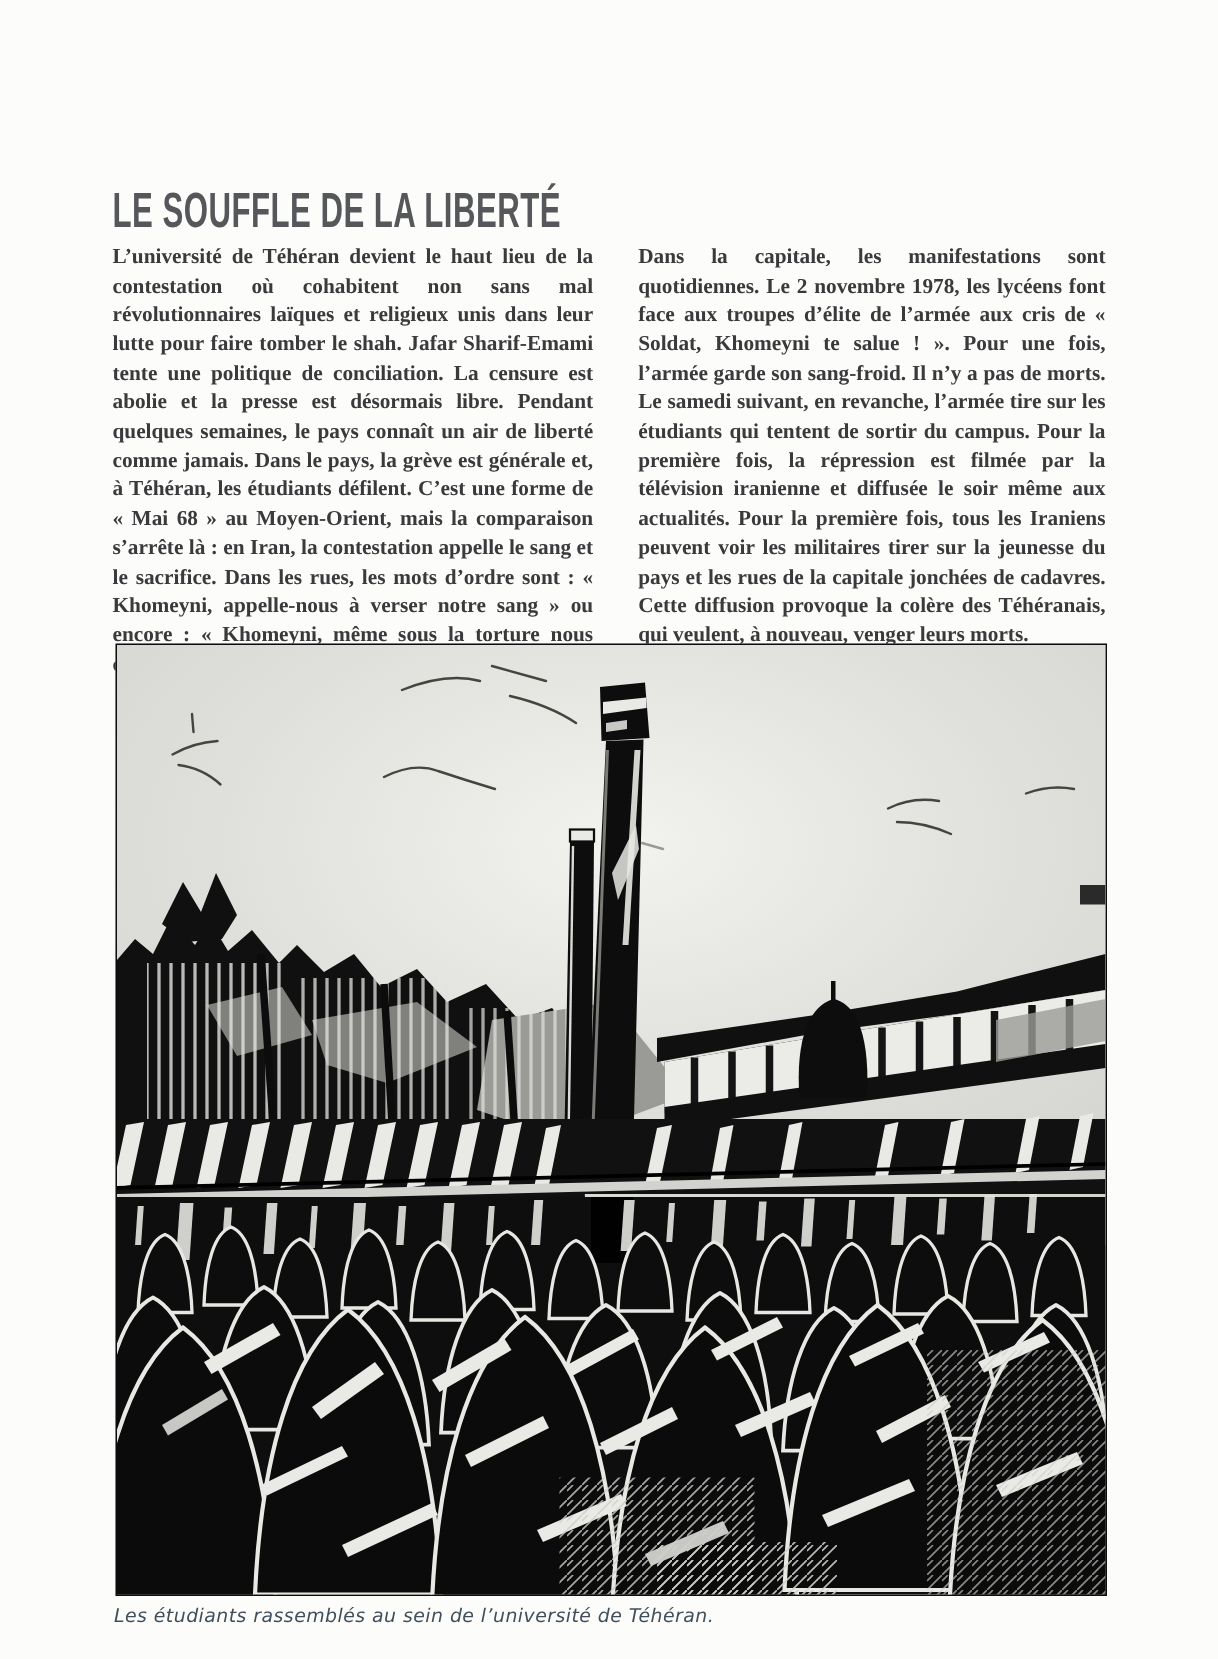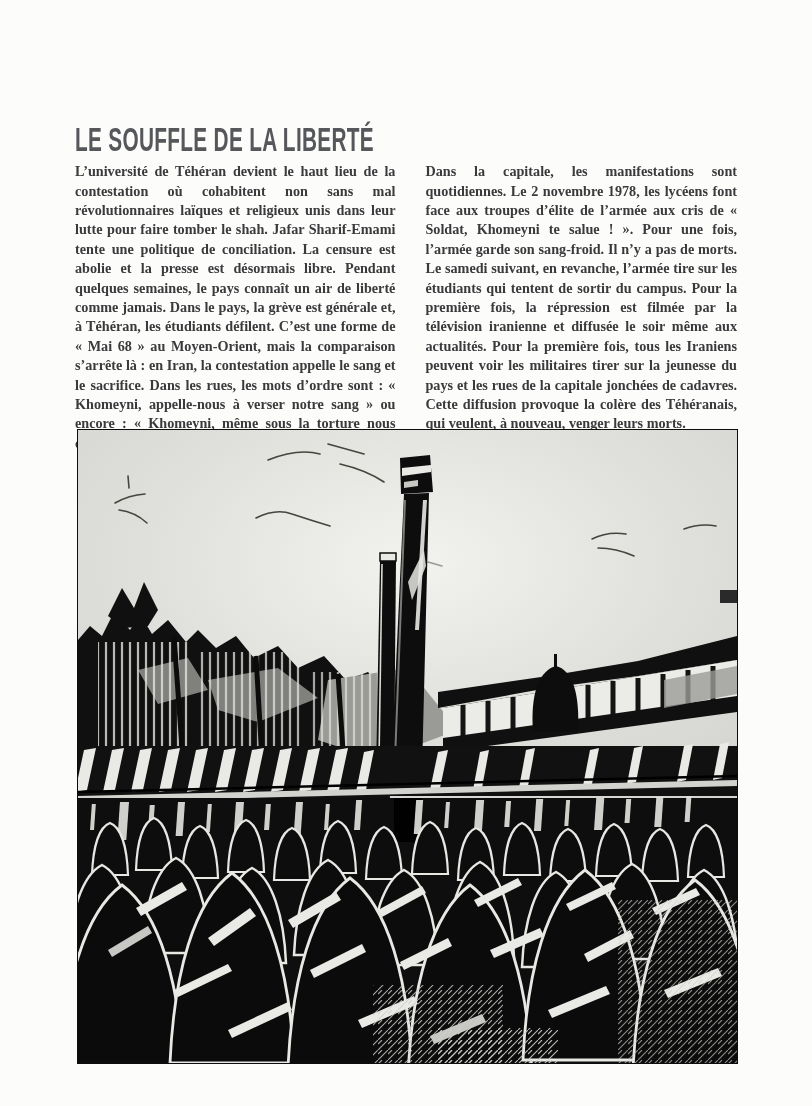--- a/index.html
+++ b/index.html
@@ -259,16 +259,17 @@
           <path d="M352,606 L404,584 L408,592 L356,614 Z" opacity=".85"></path>
         </g>
 
         <rect x="295" y="555" width="130" height="78" fill="url(#cross)" opacity=".8"></rect>
         <rect x="540" y="470" width="119" height="163" fill="url(#cross)" opacity=".65"></rect>
         <rect x="360" y="598" width="120" height="35" fill="url(#cross)" opacity=".9"></rect>
       </g>
     </svg>
   </div>
 
+  <div class="caption">Les étudiants rassemblés au sein de l’université de Téhéran.</div>
 
   <div class="page-number">52</div>
 
 </div>
 
 </body></html>

